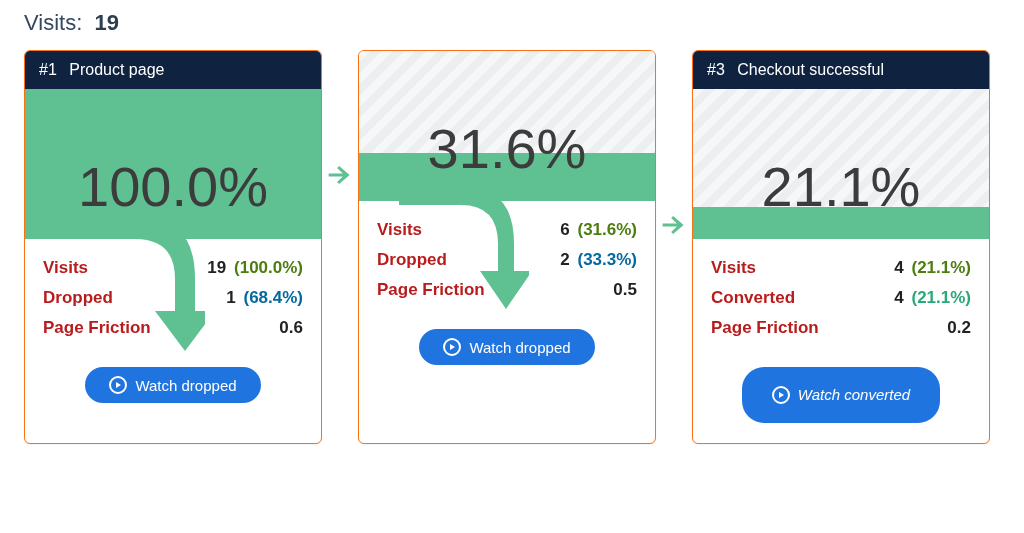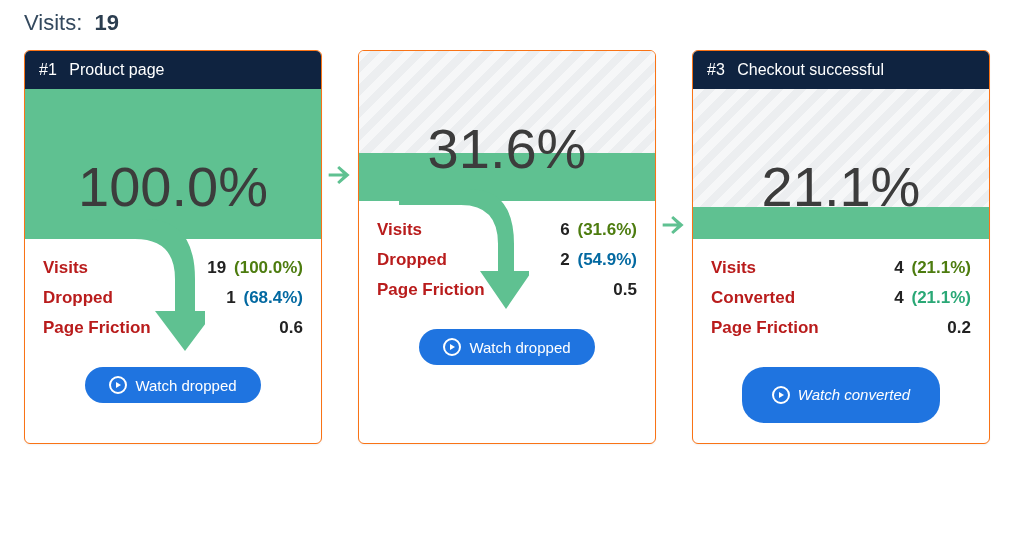--- a/index.html
+++ b/index.html
@@ -262,21 +262,21 @@
         <span class="stat-label">Visits</span>
         <span>
           <span class="stat-val">6</span>
           <span class="stat-pct">(31.6%)</span>
         </span>
       </div>
       <div class="stat-row">
         <span class="stat-label">Dropped</span>
         <span>
           <span class="stat-val">2</span>
-          <span class="stat-pct red">(54.9%)</span>
+          <span class="stat-pct red">(33.3%)</span>
         </span>
       </div>
       <div class="stat-row">
         <span class="stat-label">Page Friction</span>
         <span class="stat-val">0.5</span>
       </div>
     </div>
     <div class="btn-wrap">
       <button class="watch-btn">
         <span class="play-circ">

